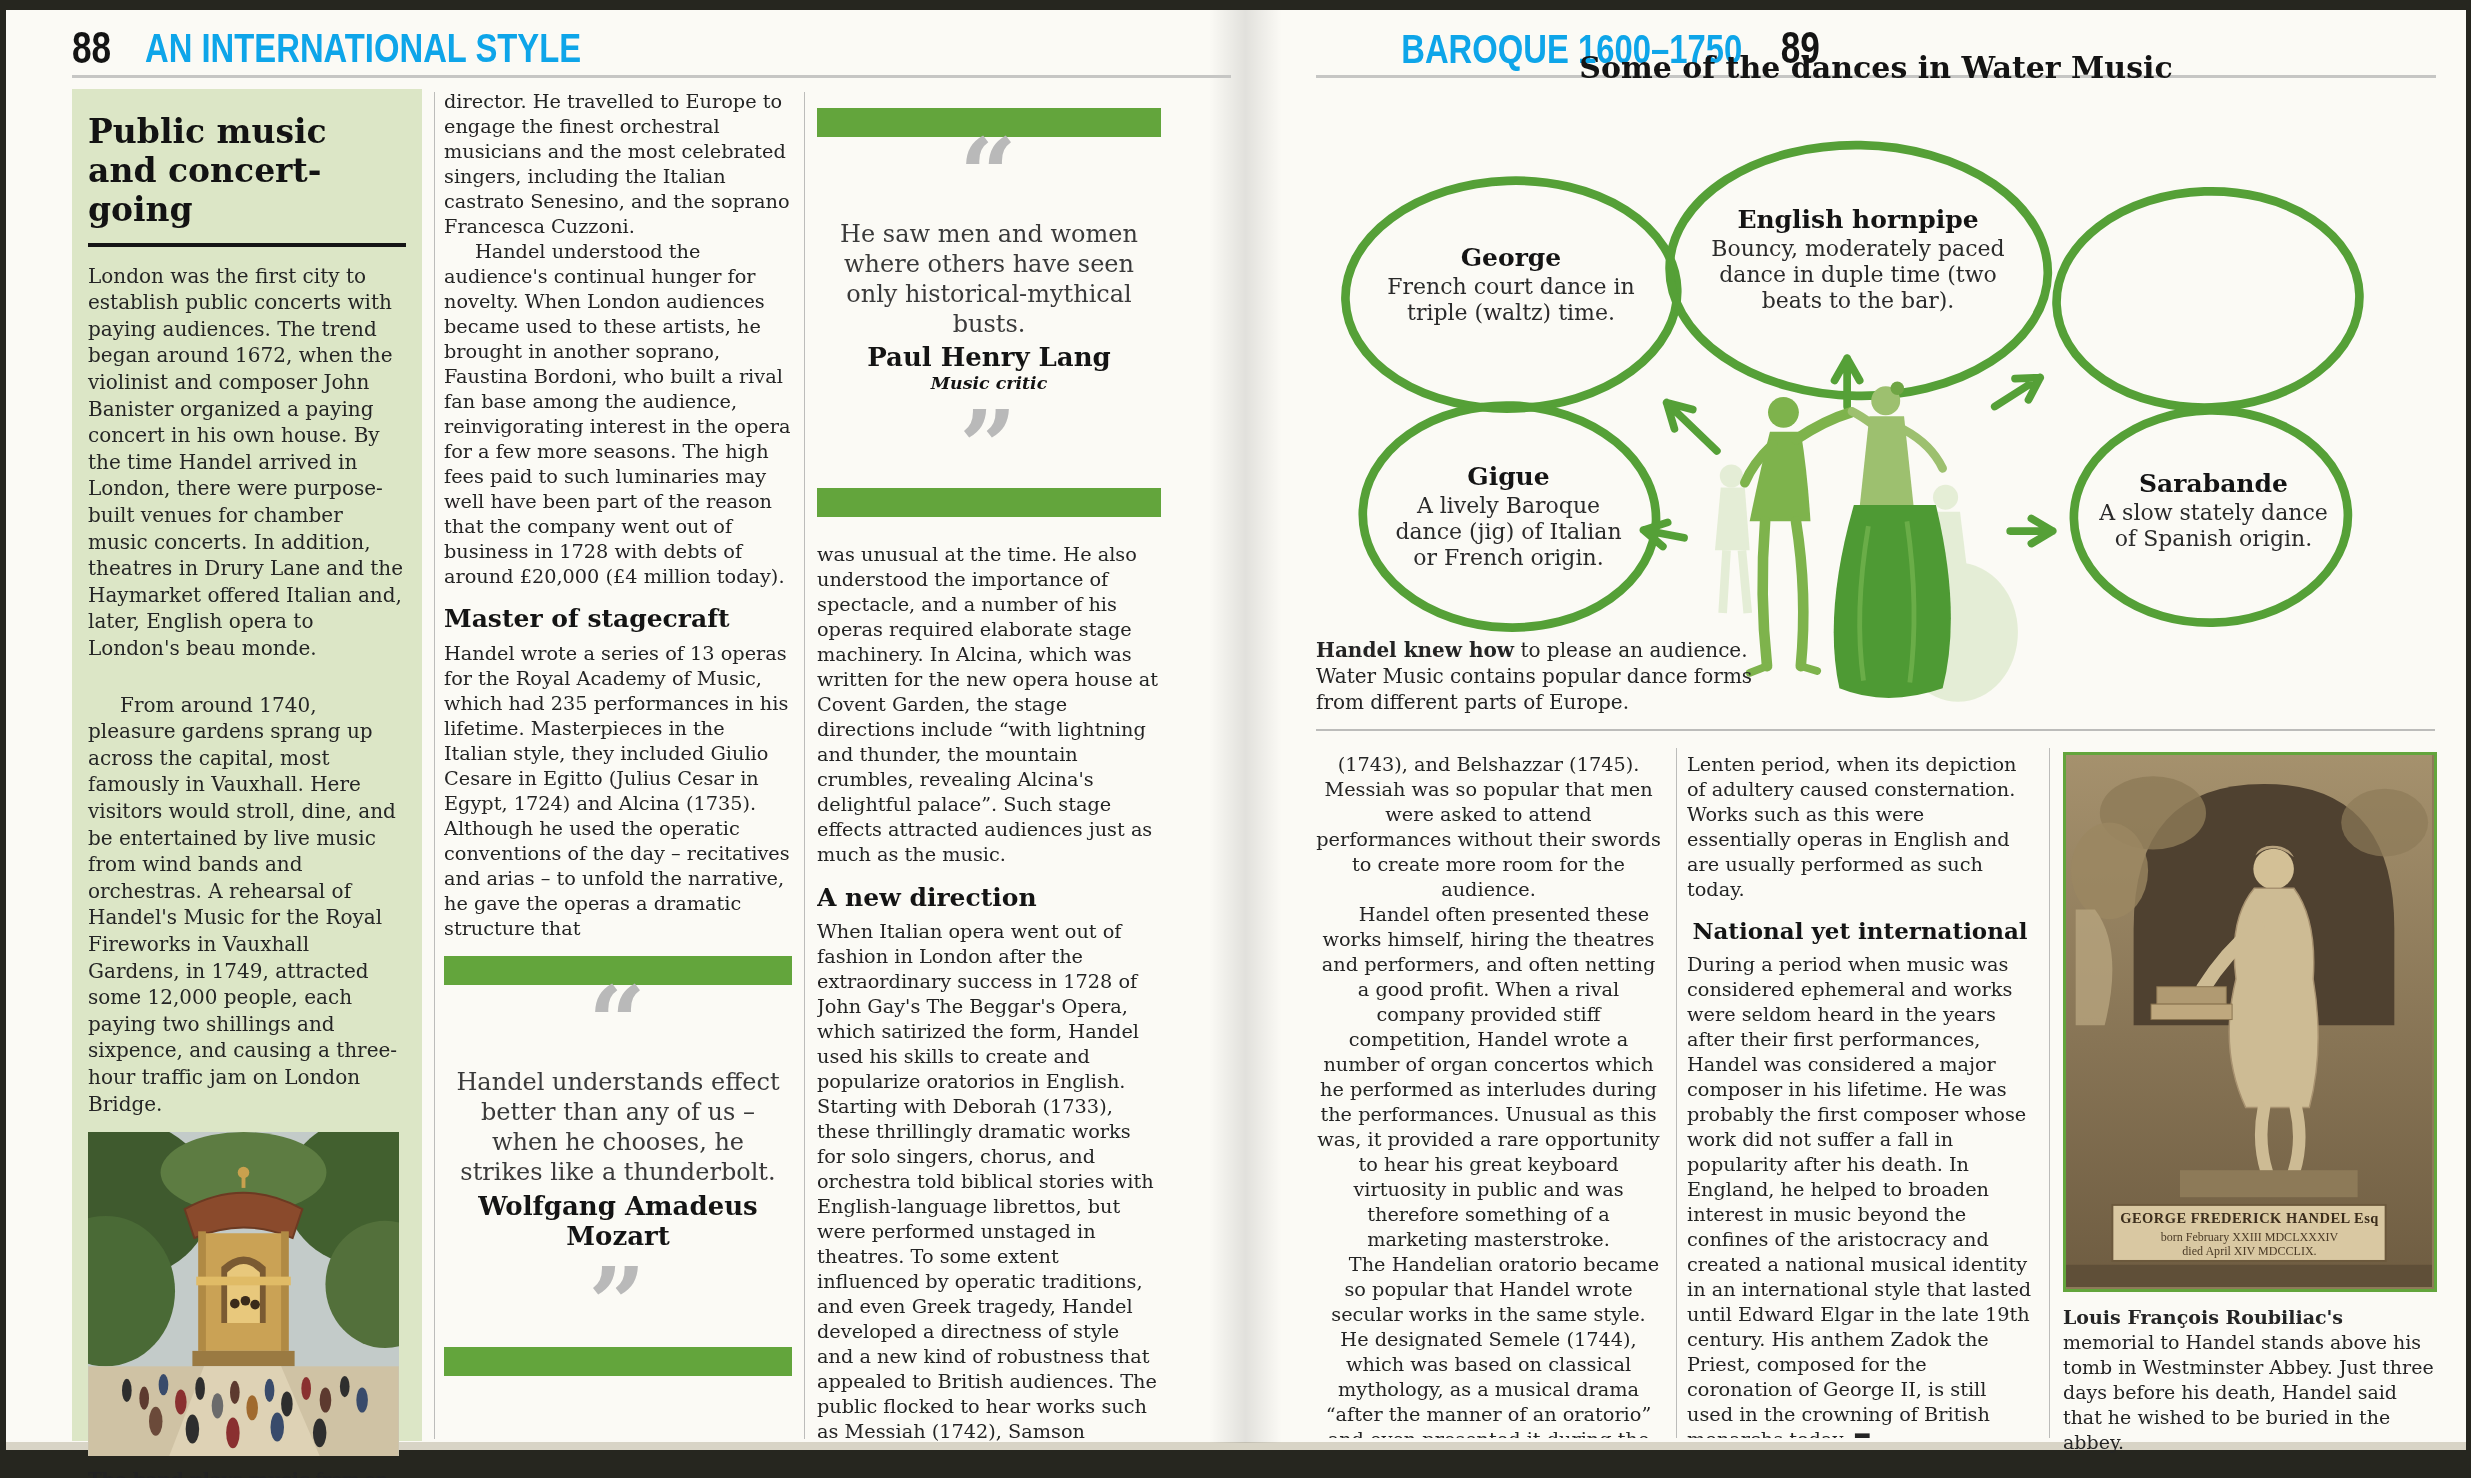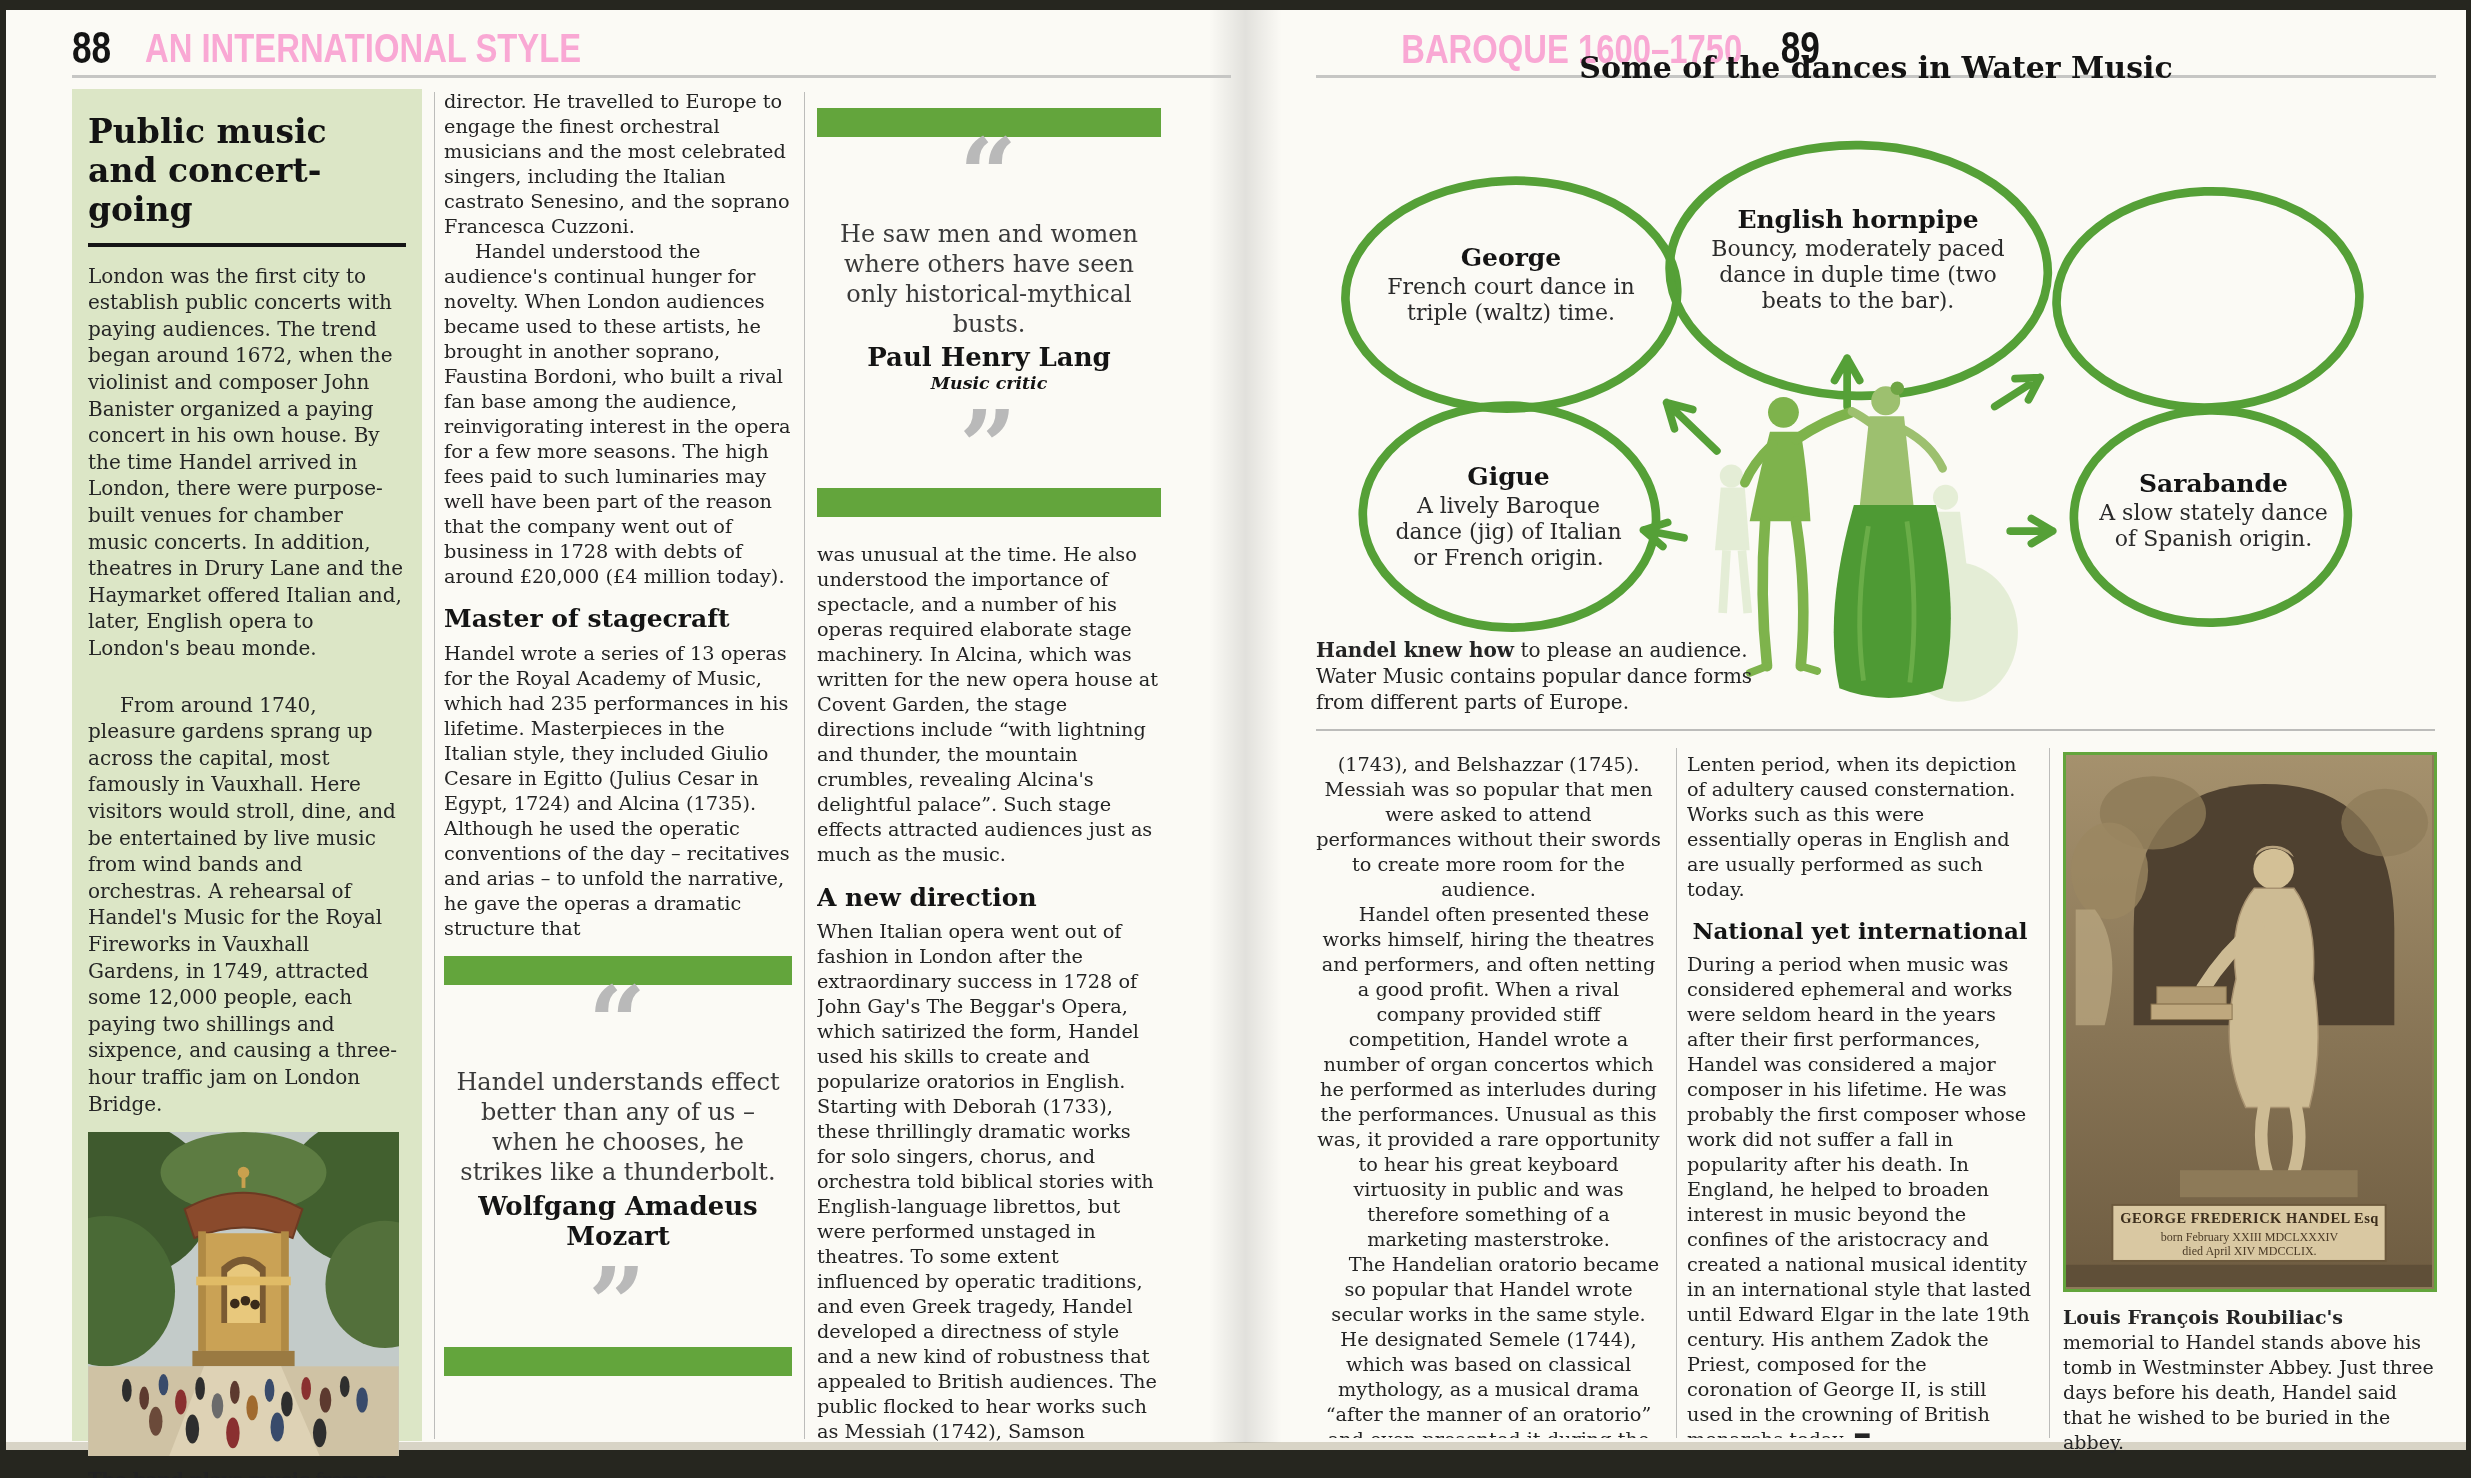--- a/index.html
+++ b/index.html
@@ -6,21 +6,21 @@
   .stage{position:relative;width:2472px;height:1478px;background:#26261f;overflow:hidden;
          font-family:"DejaVu Serif",serif;color:#222;}
   .sheet{position:absolute;left:5.8px;top:9.7px;width:2460px;height:1433px;background:#fbfaf5;}
   .edge-strip{position:absolute;left:5.8px;top:1442px;width:2460px;height:7.7px;background:#d8d4c6;}
   .gutter{position:absolute;left:1209px;top:9.7px;width:73px;height:1433px;
           background:linear-gradient(90deg,rgba(0,0,0,0) 0%,rgba(0,0,0,0.10) 50%,rgba(0,0,0,0) 100%);}
   .abs{position:absolute;}
   .cond{display:inline-block;transform:scaleX(0.8);transform-origin:0 50%;}
   .cond-r{display:inline-block;transform:scaleX(0.8);transform-origin:100% 50%;}
   .pagenum{font:700 44px "Liberation Sans",sans-serif;color:#141414;}
-  .runhead{font:700 41px "Liberation Sans",sans-serif;color:#f9a8d4;letter-spacing:0;}
+  .runhead{font:700 41px "Liberation Sans",sans-serif;color:#0ea5e9;letter-spacing:0;}
   .headrule{height:2.9px;background:#c6c6c4;}
   .it{}
   .bd{font-weight:700;}
 
   
   .sidebar{left:72px;top:89px;width:350px;height:1352px;background:#dce6c6;box-sizing:border-box;
            padding:23px 16px;}
   .sb-title{font:700 33px/39px "DejaVu Serif",serif;color:#131313;}
   .sb-rule{height:4.8px;background:#151515;margin:13.5px 0 15.4px;}
   .sb-text{font:20px/26.6px "DejaVu Serif",serif;color:#252525;}

